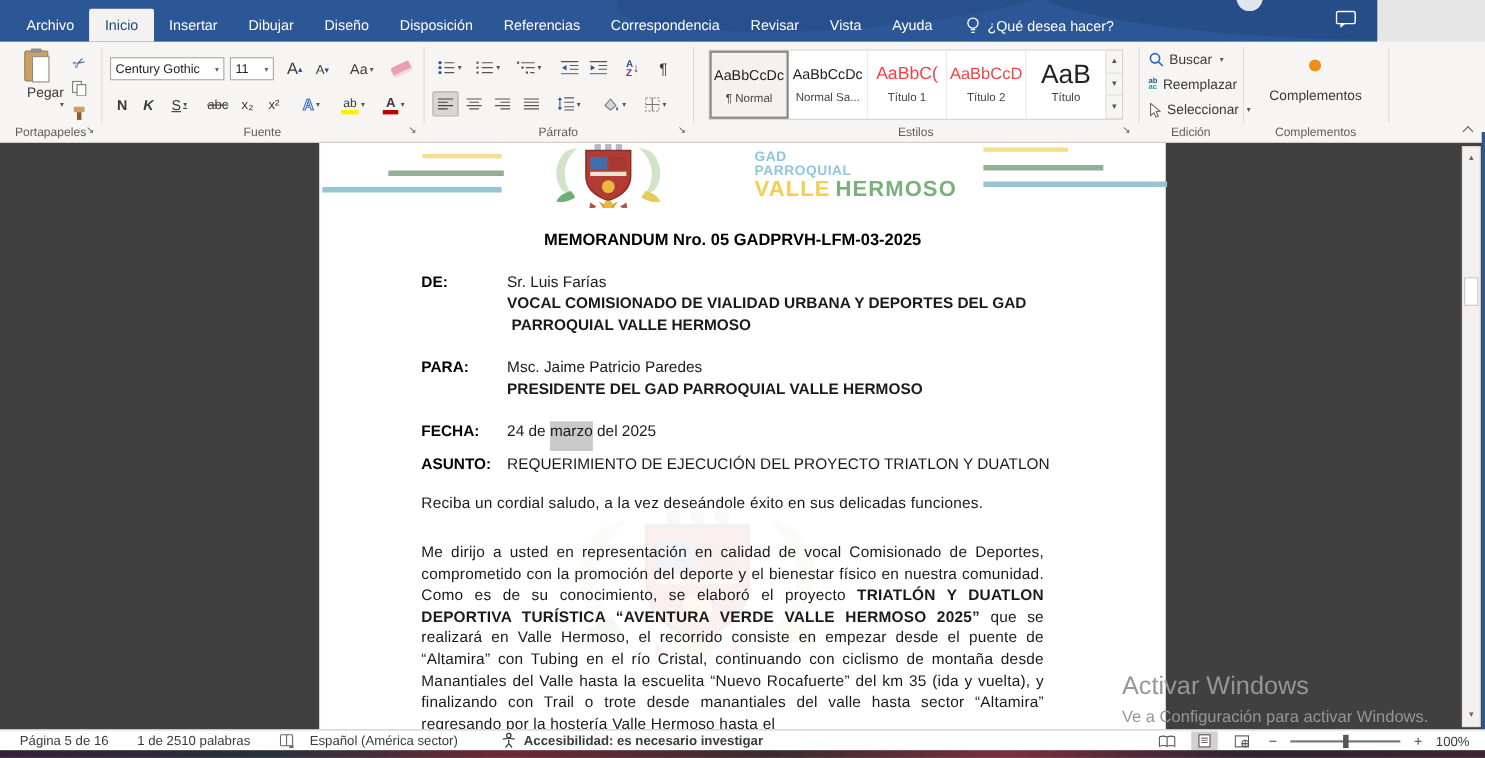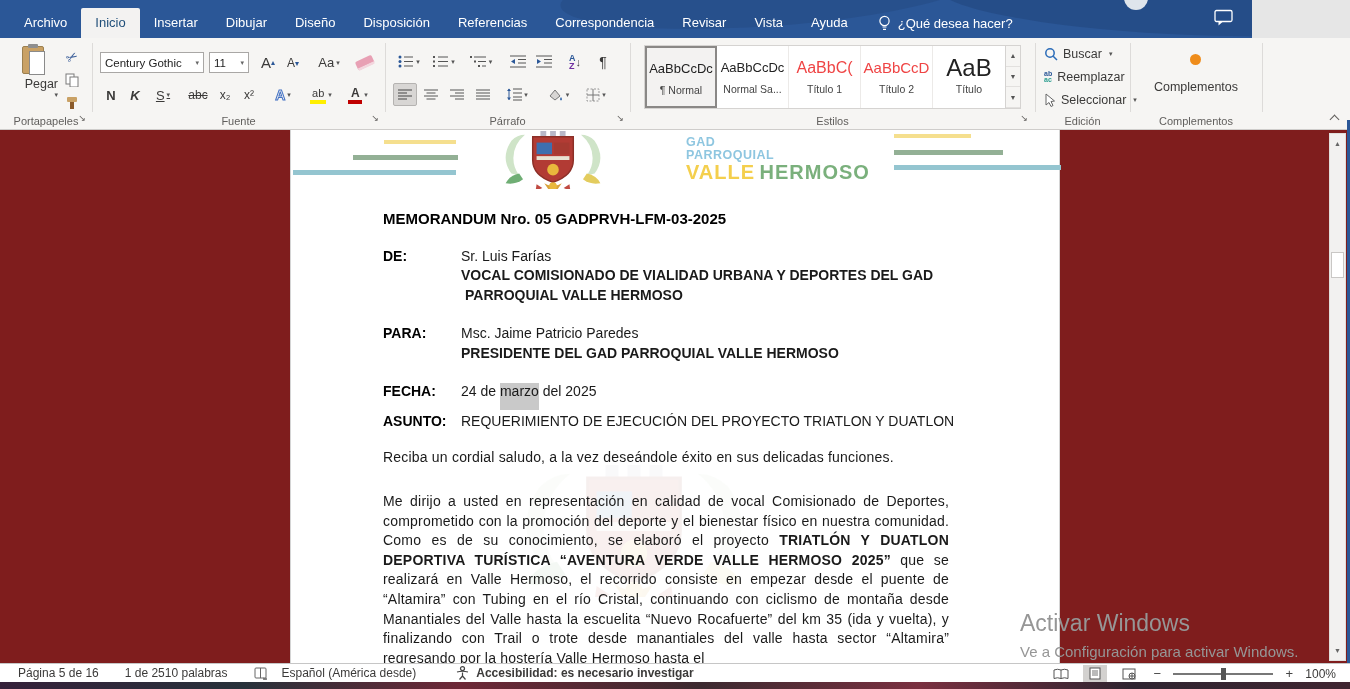--- a/index.html
+++ b/index.html
@@ -56,25 +56,25 @@
 
   
   .edrow { position:absolute; left:1044px; display:flex; align-items:center; gap:5px; font-size:12.5px; color:#3b3a39; white-space:nowrap; }
   .repl-icon { font-size:7px; line-height:6px; color:#2b5797; font-weight:bold; text-align:left; }
 
   .addin-dot { position:absolute; left:1190px; top:16px; width:11px; height:11px; border-radius:50%; background:#ef8c1a; }
   .collapse-chev { position:absolute; right:10px; bottom:6px; width:10px; height:10px; }
   .collapse-chev:before { content:""; position:absolute; left:1px; top:3px; width:6px; height:6px; border-left:1.5px solid #605e5c; border-top:1.5px solid #605e5c; transform:rotate(45deg); }
 
   
-  .docarea { position:absolute; left:0; top:130px; width:1350px; height:534px; background:#7f1d1d; overflow:hidden; }
+  .docarea { position:absolute; left:0; top:130px; width:1350px; height:534px; background:#404040; overflow:hidden; }
   .page { position:absolute; left:290px; top:0; width:770px; height:534px; background:#fff; border-left:1px solid #d4d4d4; border-right:1px solid #d4d4d4; }
   .hline { position:absolute; }
   .doc-text { position:absolute; font-size:14px; letter-spacing:.2px; color:#1a1a1a; white-space:nowrap; }
-  .doc-title { position:absolute; left:92px; top:80px; width:566px; text-align:left; font-weight:bold; font-size:15px; color:#000; }
+  .doc-title { position:absolute; left:92px; top:80px; width:566px; text-align:center; font-weight:bold; font-size:15px; color:#000; }
   .mlabel { position:absolute; left:92px; font-weight:bold; font-size:14px; color:#000; }
   .mval { position:absolute; left:170px; font-size:14px; color:#1a1a1a; white-space:nowrap; }
   .bold { font-weight:bold; }
   .sp { text-decoration-style:wavy; text-decoration-color:#d03024; text-decoration-thickness:1px; text-underline-offset:3px; }
   .sel { background:#c9c9c9; box-shadow:0 11px 0 #c9c9c9; }
   .bodypara { position:absolute; left:92px; top:362px; width:566px; font-size:14px; line-height:19.6px; letter-spacing:.2px; color:#1a1a1a; text-align:justify; white-space:normal; }
   .logo-text { position:absolute; left:395px; top:6px; line-height:1.05; font-weight:800; }
   .lt-blue { color:#8ec6e0; font-size:12.5px; letter-spacing:.5px; }
   .lt-valle { color:#f4cf4d; font-size:20px; letter-spacing:1px; }
   .lt-hermoso { color:#7ab07c; font-size:20px; letter-spacing:1px; }
@@ -463,21 +463,21 @@
 <div class="win-border"></div>
 
 <div class="statusbar">
   <span class="it first">Página 5 de 16</span>
   <span class="it">1 de 2510 palabras</span>
   <svg class="it" width="15" height="13">
       <rect x="1" y="1" width="11" height="10" rx="1" fill="#fff" stroke="#666"></rect>
       <path d="M6.5 1v10" stroke="#666"></path>
       <path d="M9 11 l4 2 M13 11 l-4 2" stroke="#666"></path>
     </svg>
-  <span class="it" style="margin-left:13px">Español (América desde)</span>
+  <span class="it" style="margin-left:13px">Español (América sector)</span>
   <svg class="it" style="margin-left:40px" width="13" height="14">
       <circle cx="6.5" cy="2.6" r="2" fill="none" stroke="#444" stroke-width="1.2"></circle>
       <path d="M1 6 Q6.5 4.5 12 6 M6.5 6.5 V10 M6.5 10 L3.5 13.5 M6.5 10 L9.5 13.5" stroke="#444" stroke-width="1.2" fill="none"></path>
     </svg>
   <span class="acc-strong">Accesibilidad: es necesario investigar</span>
 
   <div class="sb-right">
     <div class="viewbtn">
       <svg width="16" height="12">
           <path d="M1 2 Q4.5 0.5 8 2 Q11.5 0.5 15 2 V10.5 Q11.5 9 8 10.5 Q4.5 9 1 10.5 Z M8 2 V10.5" fill="none" stroke="#555"></path>

